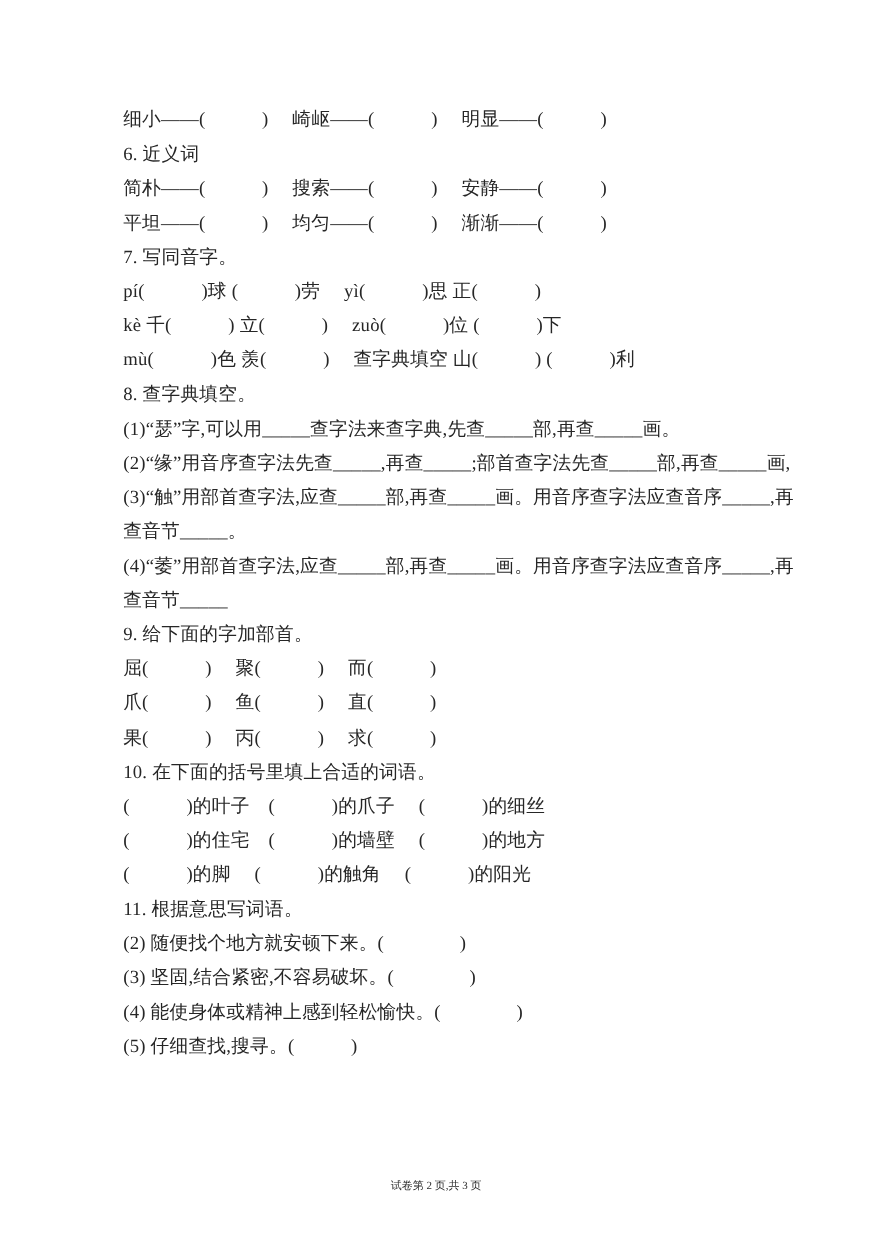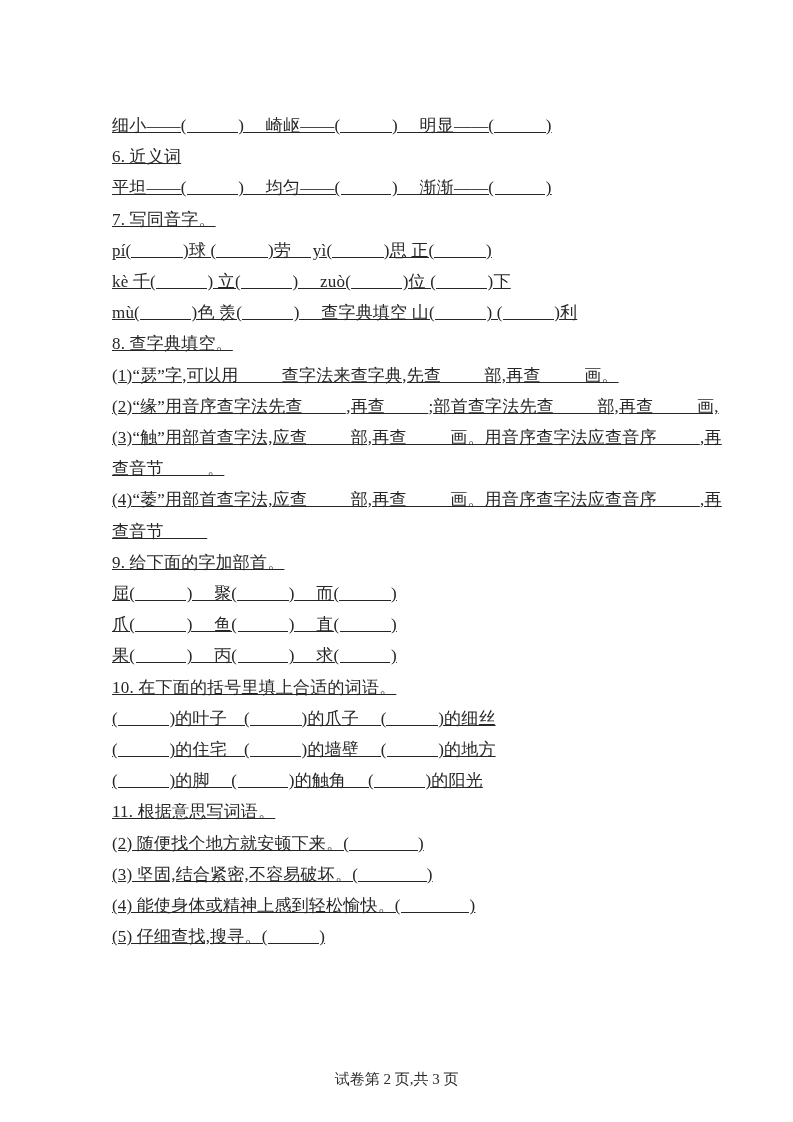--- a/index.html
+++ b/index.html
@@ -12,24 +12,23 @@
     position: relative;
     width: 793px;
     height: 1122px;
     background: #ffffff;
     overflow: hidden;
     font-family: "Liberation Serif", "DejaVu Serif", serif;
     color: #262626;
   }
   .content {
     position: absolute;
-    top: 110px;
+    top: 93px;
     left: 112px;
     width: 575px;
-    text-decoration: underline;
   }
   .content p {
     margin: 0;
     padding: 0;
     font-size: 17px;
     line-height: 31.2px;
     white-space: pre;
     letter-spacing: 0.2px;
   }
   .line-item {
@@ -37,33 +36,34 @@
   }
   .line-heading {
     padding-left: 0;
   }
   .page-footer {
     position: absolute;
     top: 1068px;
     left: 0;
     width: 793px;
     text-align: center;
-    font-size: 15px;
+    font-size: 10px;
     line-height: 22px;
     color: #2b2b2b;
     white-space: pre;
   }
 </style>
 </head>
 <body>
 
 <div class="page">
   <div class="content">
       <p class="line-plain">细小——(　　　)　 崎岖——(　　　)　 明显——(　　　)</p>
       <p class="line-heading">6. 近义词</p>
+      <p class="line-plain">简朴——(　　　)　 搜索——(　　　)　 安静——(　　　)</p>
       <p class="line-plain">平坦——(　　　)　 均匀——(　　　)　 渐渐——(　　　)</p>
       <p class="line-heading">7. 写同音字。</p>
       <p class="line-plain">pí(　　　)球 (　　　)劳　 yì(　　　)思 正(　　　)</p>
       <p class="line-plain">kè 千(　　　) 立(　　　)　 zuò(　　　)位 (　　　)下</p>
       <p class="line-plain">mù(　　　)色 羡(　　　)　 查字典填空 山(　　　) (　　　)利</p>
       <p class="line-heading">8. 查字典填空。</p>
       <p class="line-item">(1)“瑟”字,可以用_____查字法来查字典,先查_____部,再查_____画。</p>
       <p class="line-item">(2)“缘”用音序查字法先查_____,再查_____;部首查字法先查_____部,再查_____画,</p>
       <p class="line-item">(3)“触”用部首查字法,应查_____部,再查_____画。用音序查字法应查音序_____,再</p>
       <p class="line-plain">查音节_____。</p>

